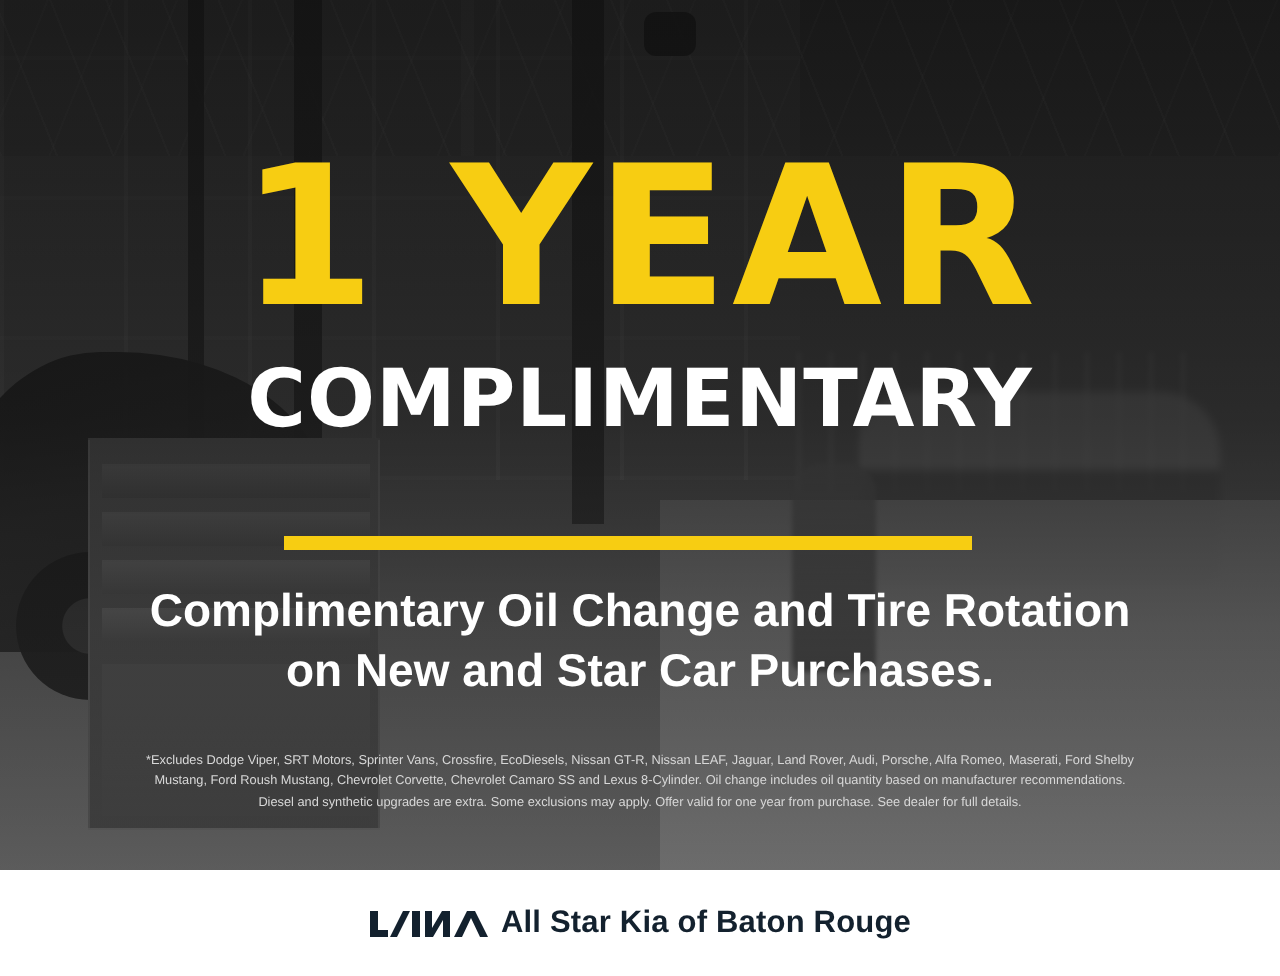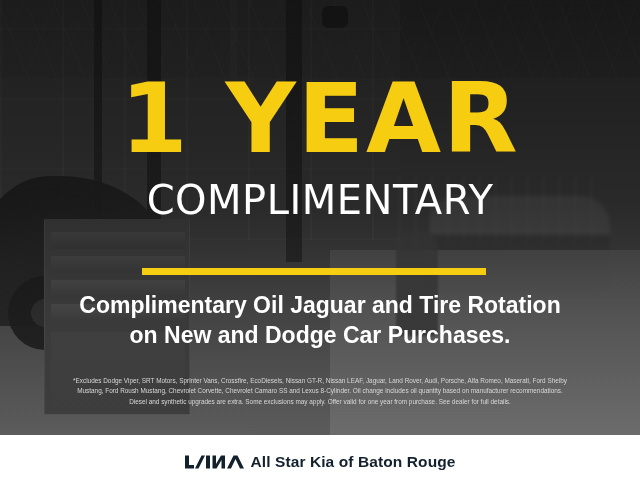--- a/index.html
+++ b/index.html
@@ -116,21 +116,21 @@
   .headline {
     position:absolute; top:74px; left:0; width:640px;
     color:#F7CD12;
     font-size:97px; line-height:.92; font-weight:bold;
     letter-spacing:2px;
     font-family:"DejaVu Sans", sans-serif;
   }
 
   .subhead {
     position:absolute; top:178px; left:0; width:640px;
-    color:#ffffff; font-weight:normal;
+    color:#ffffff; font-weight:bold;
     font-size:40px; line-height:1.12; letter-spacing:.5px;
     font-family:"DejaVu Sans", sans-serif;
   }
 
   .rule {
     position:absolute; top:268px; left:142px;
     width:344px; height:7px; background:#F7CD12;
   }
 
   .desc {
@@ -194,22 +194,22 @@
     <div class="content">
       <div class="headline">1 YEAR</div>
 
       <div class="subhead">
         <div>COMPLIMENTARY</div>
       </div>
 
       <div class="rule"></div>
 
       <div class="desc">
-        <div>Complimentary Oil Jaguar and Tire Rotation</div>
-        <div>on New and Dodge Car Purchases.</div>
+        <div>Complimentary Oil Change and Tire Rotation</div>
+        <div>on New and Star Car Purchases.</div>
       </div>
 
       <div class="disclaimer">
         <div>*Excludes Dodge Viper, SRT Motors, Sprinter Vans, Crossfire, EcoDiesels, Nissan GT-R, Nissan LEAF, Jaguar, Land Rover, Audi, Porsche, Alfa Romeo, Maserati, Ford Shelby</div>
         <div>Mustang, Ford Roush Mustang, Chevrolet Corvette, Chevrolet Camaro SS and Lexus 8-Cylinder. Oil change includes oil quantity based on manufacturer recommendations.</div>
         <div>Diesel and synthetic upgrades are extra. Some exclusions may apply. Offer valid for one year from purchase. See dealer for full details.</div>
       </div>
     </div>
   </div>
 

